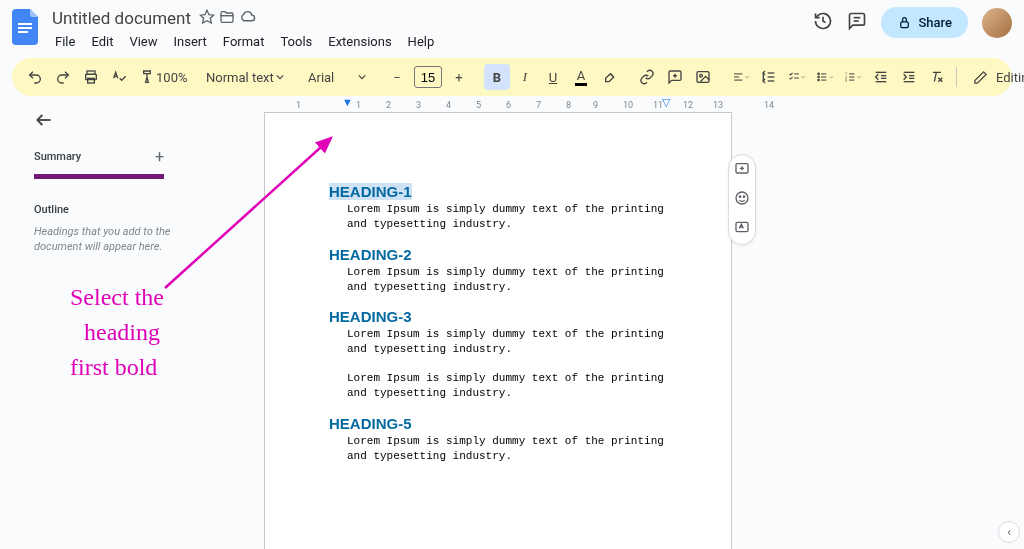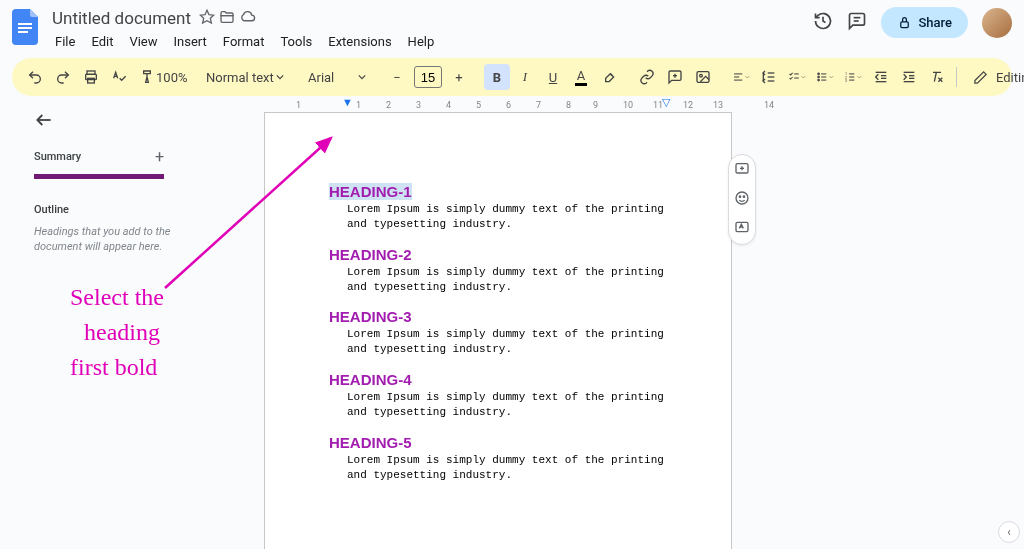--- a/index.html
+++ b/index.html
@@ -38,21 +38,21 @@
 .plus-btn { color: #5f6368; cursor: pointer; font-size: 16px; }
 .outline-label { font-size: 11px; font-weight: 500; color: #3c4043; margin-top: 24px; margin-bottom: 8px; }
 .outline-hint { font-size: 11px; color: #80868b; font-style: italic; width: 180px; line-height: 1.4; }
 
 .doc-area { flex: 1; position: relative; }
 .hruler { height: 16px; position: relative; font-size: 9px; color: #80868b; margin-left: 14px; }
 .hruler .mark { position: absolute; top: 2px; }
 .hruler .indent { position:absolute; top:-2px; color:#1a73e8; font-size:11px; }
 .page { position: absolute; top: 14px; left: 12px; width: 468px; min-height: 600px; background: #fff; border: 1px solid #c7c7c7; padding: 70px 64px 40px 64px; }
 .sel { background: #cfe2f3; }
-.h { font-family: Arial; font-weight: bold; font-size: 15px; color: #a21caf; margin-bottom: 2px; }
+.h { font-family: Arial; font-weight: bold; font-size: 15px; color: #0369a1; margin-bottom: 2px; }
 .para { font-family: Liberation Mono, monospace; font-size: 11px; color: #000; margin-bottom: 14px; line-height: 1.35; margin-left: 18px; }
 
 .side-tools { position: absolute; right: 268px; top: 154px; width: 28px; background: #fff; border: 1px solid #dadce0; border-radius: 14px; padding: 6px 0; display: flex; flex-direction: column; align-items: center; gap: 10px; box-shadow: 0 1px 3px rgba(0,0,0,0.08); }
 .side-tools .sicon { color: #5f6368; cursor: pointer; }
 
 .annotation { position: absolute; left: 70px; top: 280px; color: #e000b8; font-family: "Comic Sans MS", cursive; font-size: 24px; line-height: 1.45; font-weight: 500; }
 .arrow-svg { position: absolute; left: 155px; top: 128px; pointer-events: none; }
 .bottom-corner { position:absolute; right:4px; bottom:6px; width:22px; height:22px; border-radius:50%; background:#fff; border:1px solid #dadce0; display:flex; align-items:center; justify-content:center; color:#5f6368; font-size:12px; }
 </style>
 </head>
@@ -334,21 +334,20 @@
       <span class="mark" style="left:498px">14</span>
     </div>
     <div class="page">
       <div id="doc-content">
           <div class="h"><span class="sel">HEADING-1</span></div>
           <div class="para">Lorem Ipsum is simply dummy text of the printing and typesetting industry.</div>
           <div class="h">HEADING-2</div>
           <div class="para">Lorem Ipsum is simply dummy text of the printing and typesetting industry.</div>
           <div class="h">HEADING-3</div>
           <div class="para">Lorem Ipsum is simply dummy text of the printing and typesetting industry.</div>
-          <div class="h">HEADING-4</div>
           <div class="para">Lorem Ipsum is simply dummy text of the printing and typesetting industry.</div>
           <div class="h">HEADING-5</div>
           <div class="para">Lorem Ipsum is simply dummy text of the printing and typesetting industry.</div>
         </div>
     </div>
   </div>
 </div>
 
 <div class="side-tools">
   <span class="sicon"><svg width="16" height="16" viewBox="0 0 24 24" fill="none" stroke="currentColor" stroke-width="2">

